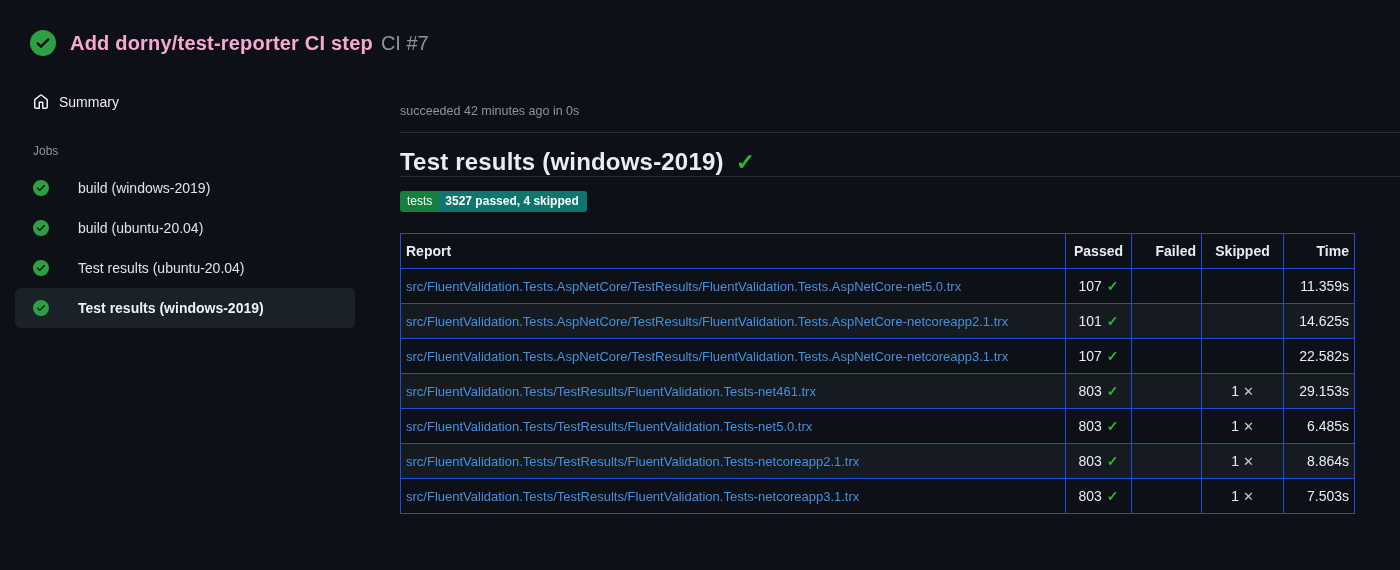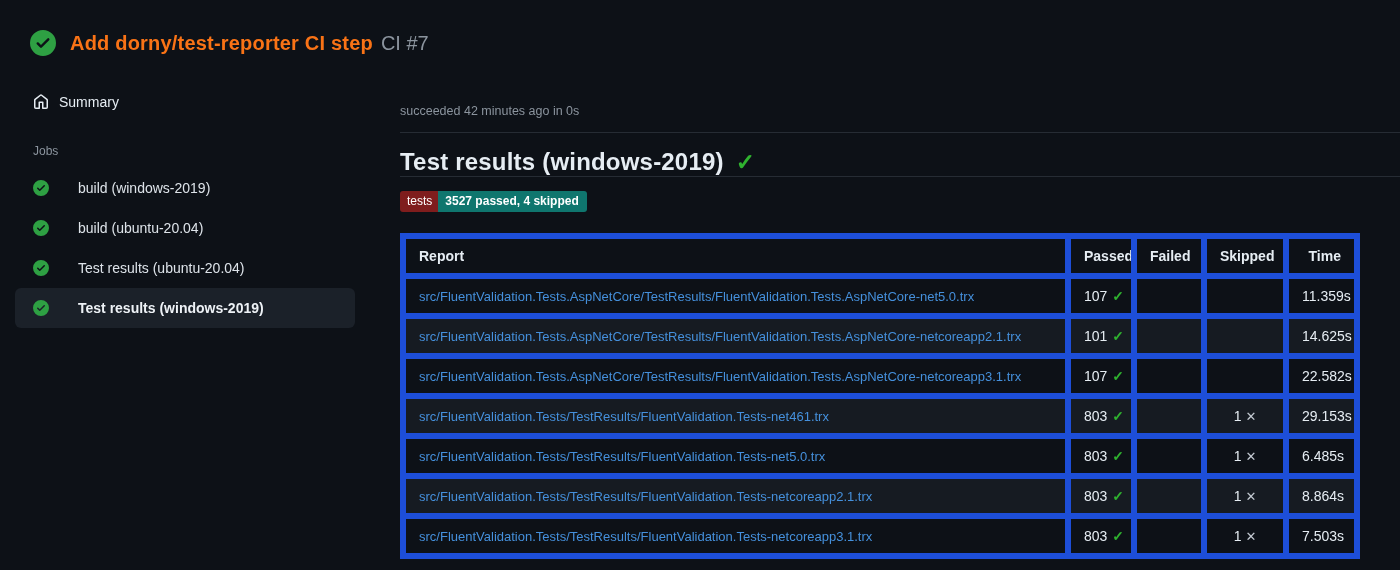--- a/index.html
+++ b/index.html
@@ -15,21 +15,21 @@
 
   
   .app-header {
     display: flex; align-items: center;
     padding: 30px 0 0 30px;
   }
   .app-header .status-icon { width: 26px; height: 26px; flex: none; display: inline-flex; }
   .app-header .status-icon svg { width: 26px; height: 26px; }
   .run-title {
     margin-left: 14px;
-    font-size: 20px; font-weight: 700; color: #f97316;
+    font-size: 20px; font-weight: 700; color: #f9a8d4;
     letter-spacing: 0.2px;
   }
   .run-number {
     margin-left: 8px;
     font-size: 20px; font-weight: 400; color: #8b949e;
   }
 
   
   #sidebar { position: absolute; left: 15px; top: 86px; width: 340px; }
   .summary-item {
@@ -68,33 +68,33 @@
     color: #2fb22f; font-weight: 700; font-size: 23px;
     margin-left: 12px;
   }
 
   
   .badge {
     display: inline-flex; margin-top: 14px;
     border-radius: 3px; overflow: hidden;
     font-size: 12px; color: #ffffff; line-height: 14px;
   }
-  .badge .badge-label { background: #7f1d1d; padding: 3px 6px 4px 7px; }
+  .badge .badge-label { background: #15803d; padding: 3px 6px 4px 7px; }
   .badge .badge-value { background: #0f766e; padding: 3px 8px 4px 7px; font-weight: 700; }
 
   
   table.results {
     margin-top: 21px;
     border-collapse: collapse;
     table-layout: fixed;
     width: 954px;
   }
   table.results th, table.results td {
-    border: 6px solid #1d4ed8;
-    padding: 8px 13px;
+    border: 1px solid #1d4ed8;
+    padding: 8px 5px;
     white-space: nowrap; overflow: hidden;
   }
   table.results th { font-size: 14px; font-weight: 700; color: #e6edf3; padding-top: 9px; padding-bottom: 9px; }
   table.results tbody tr:nth-child(even) { background: #161b22; }
   .c-report { text-align: left; }
   .c-passed { text-align: center; }
   .c-failed { text-align: right; }
   .c-skipped { text-align: center; }
   .c-time { text-align: right; }
   td.c-report a {

